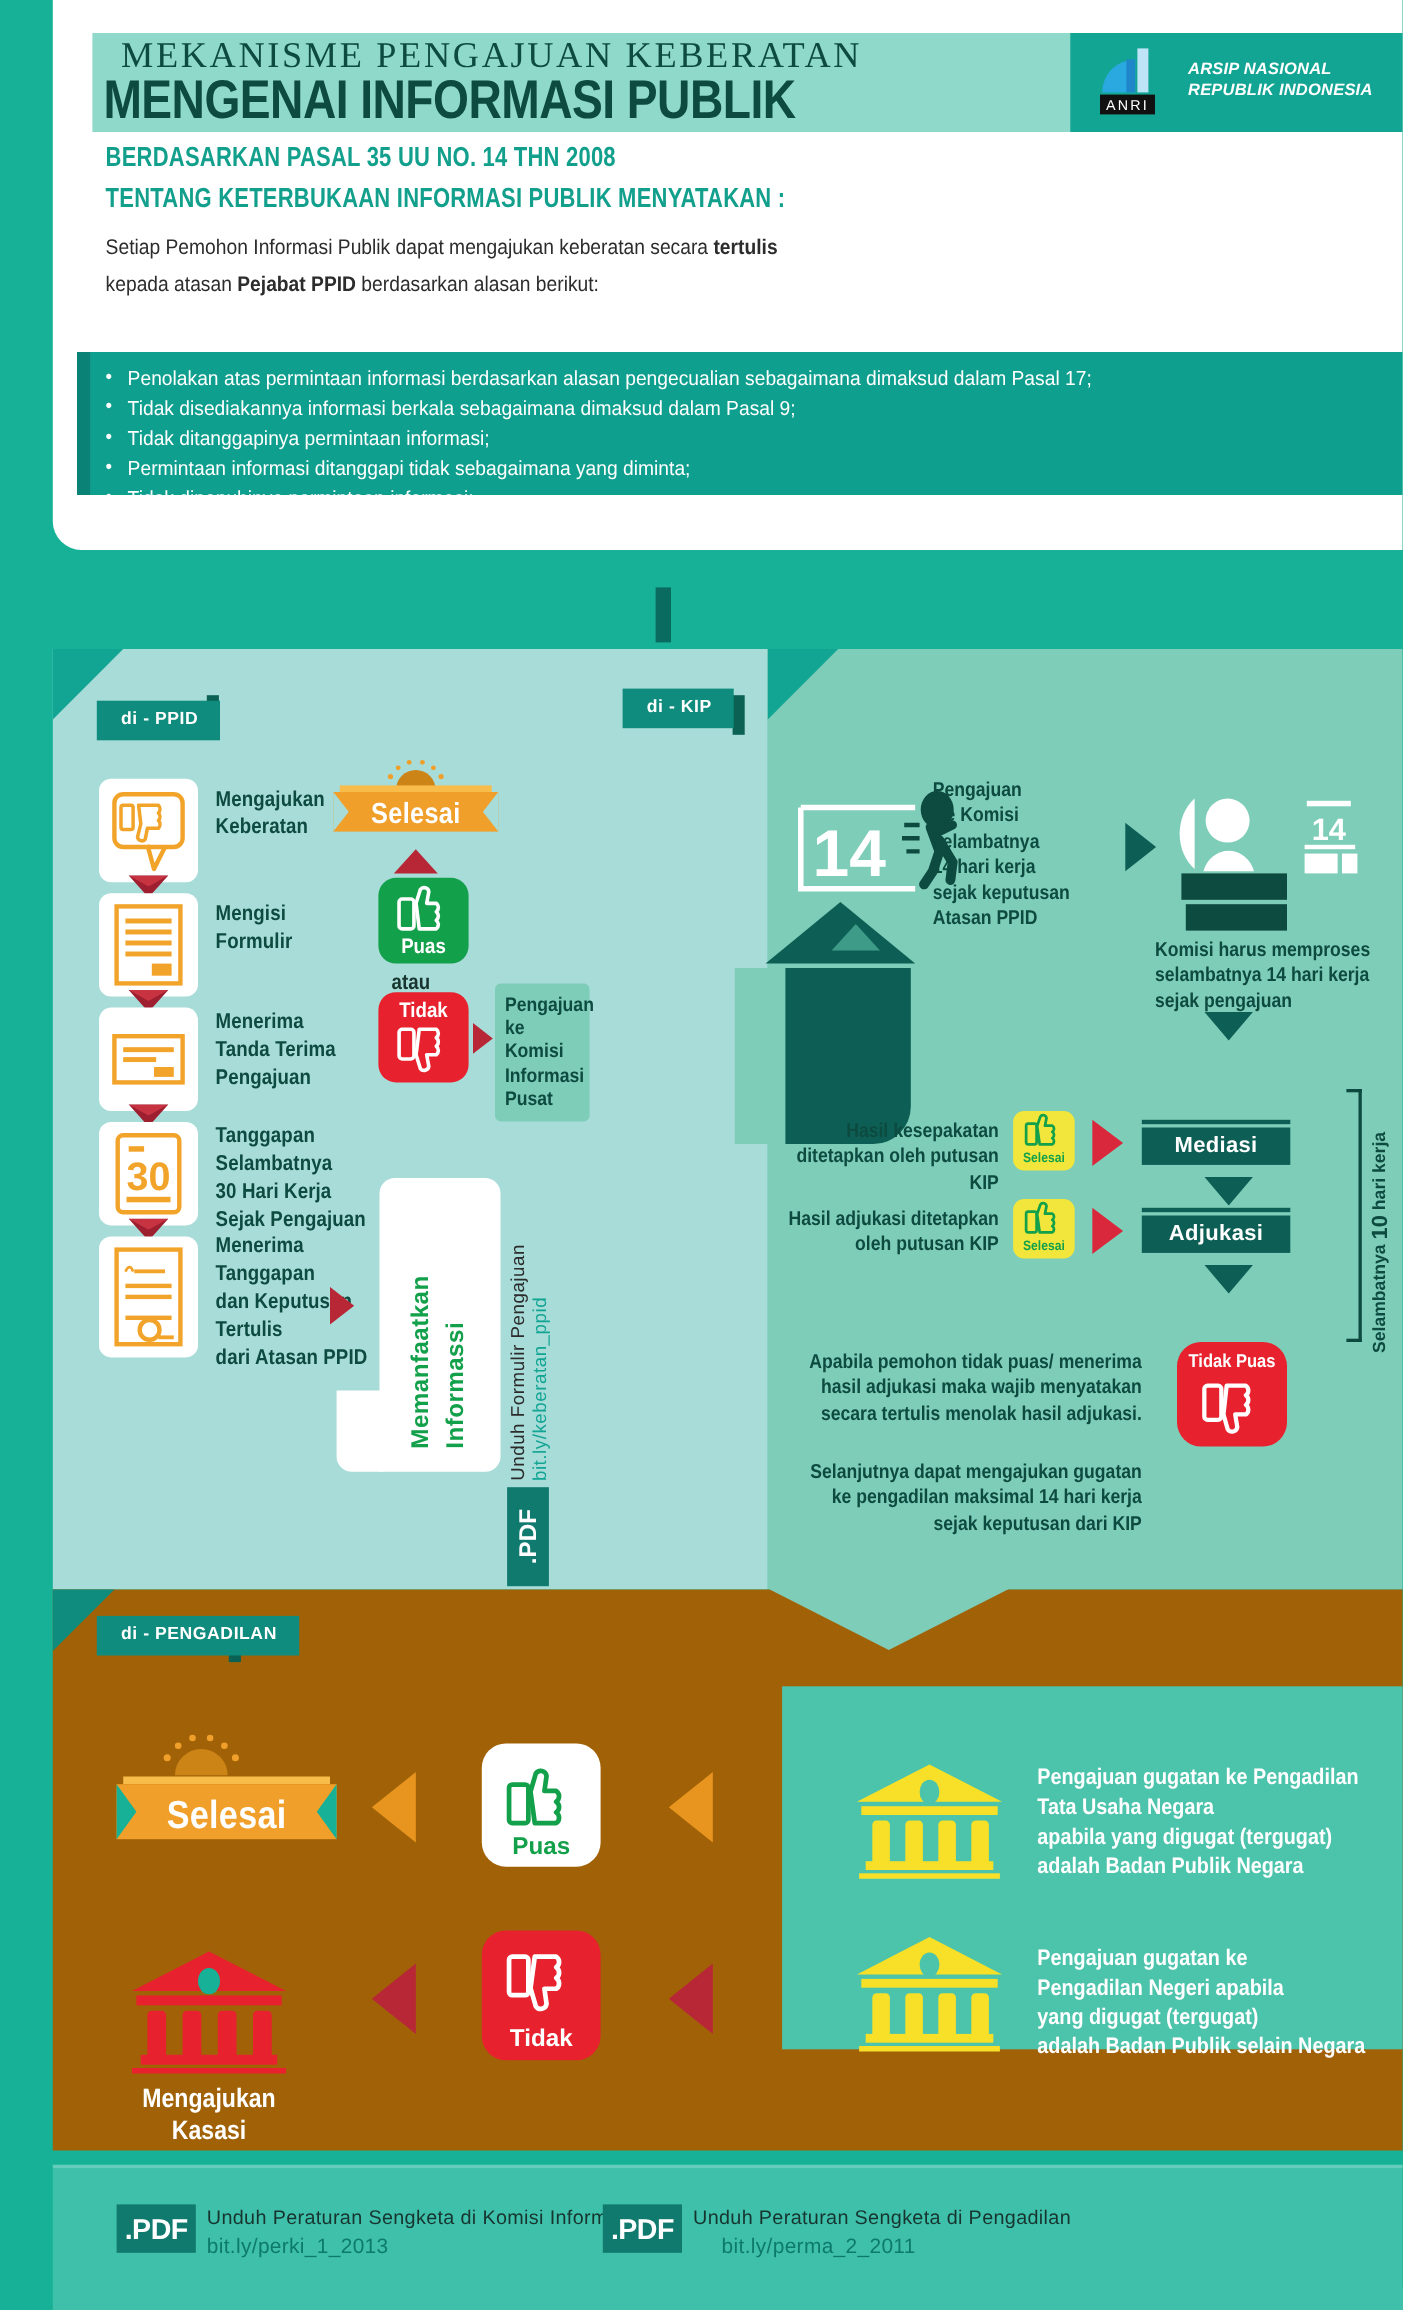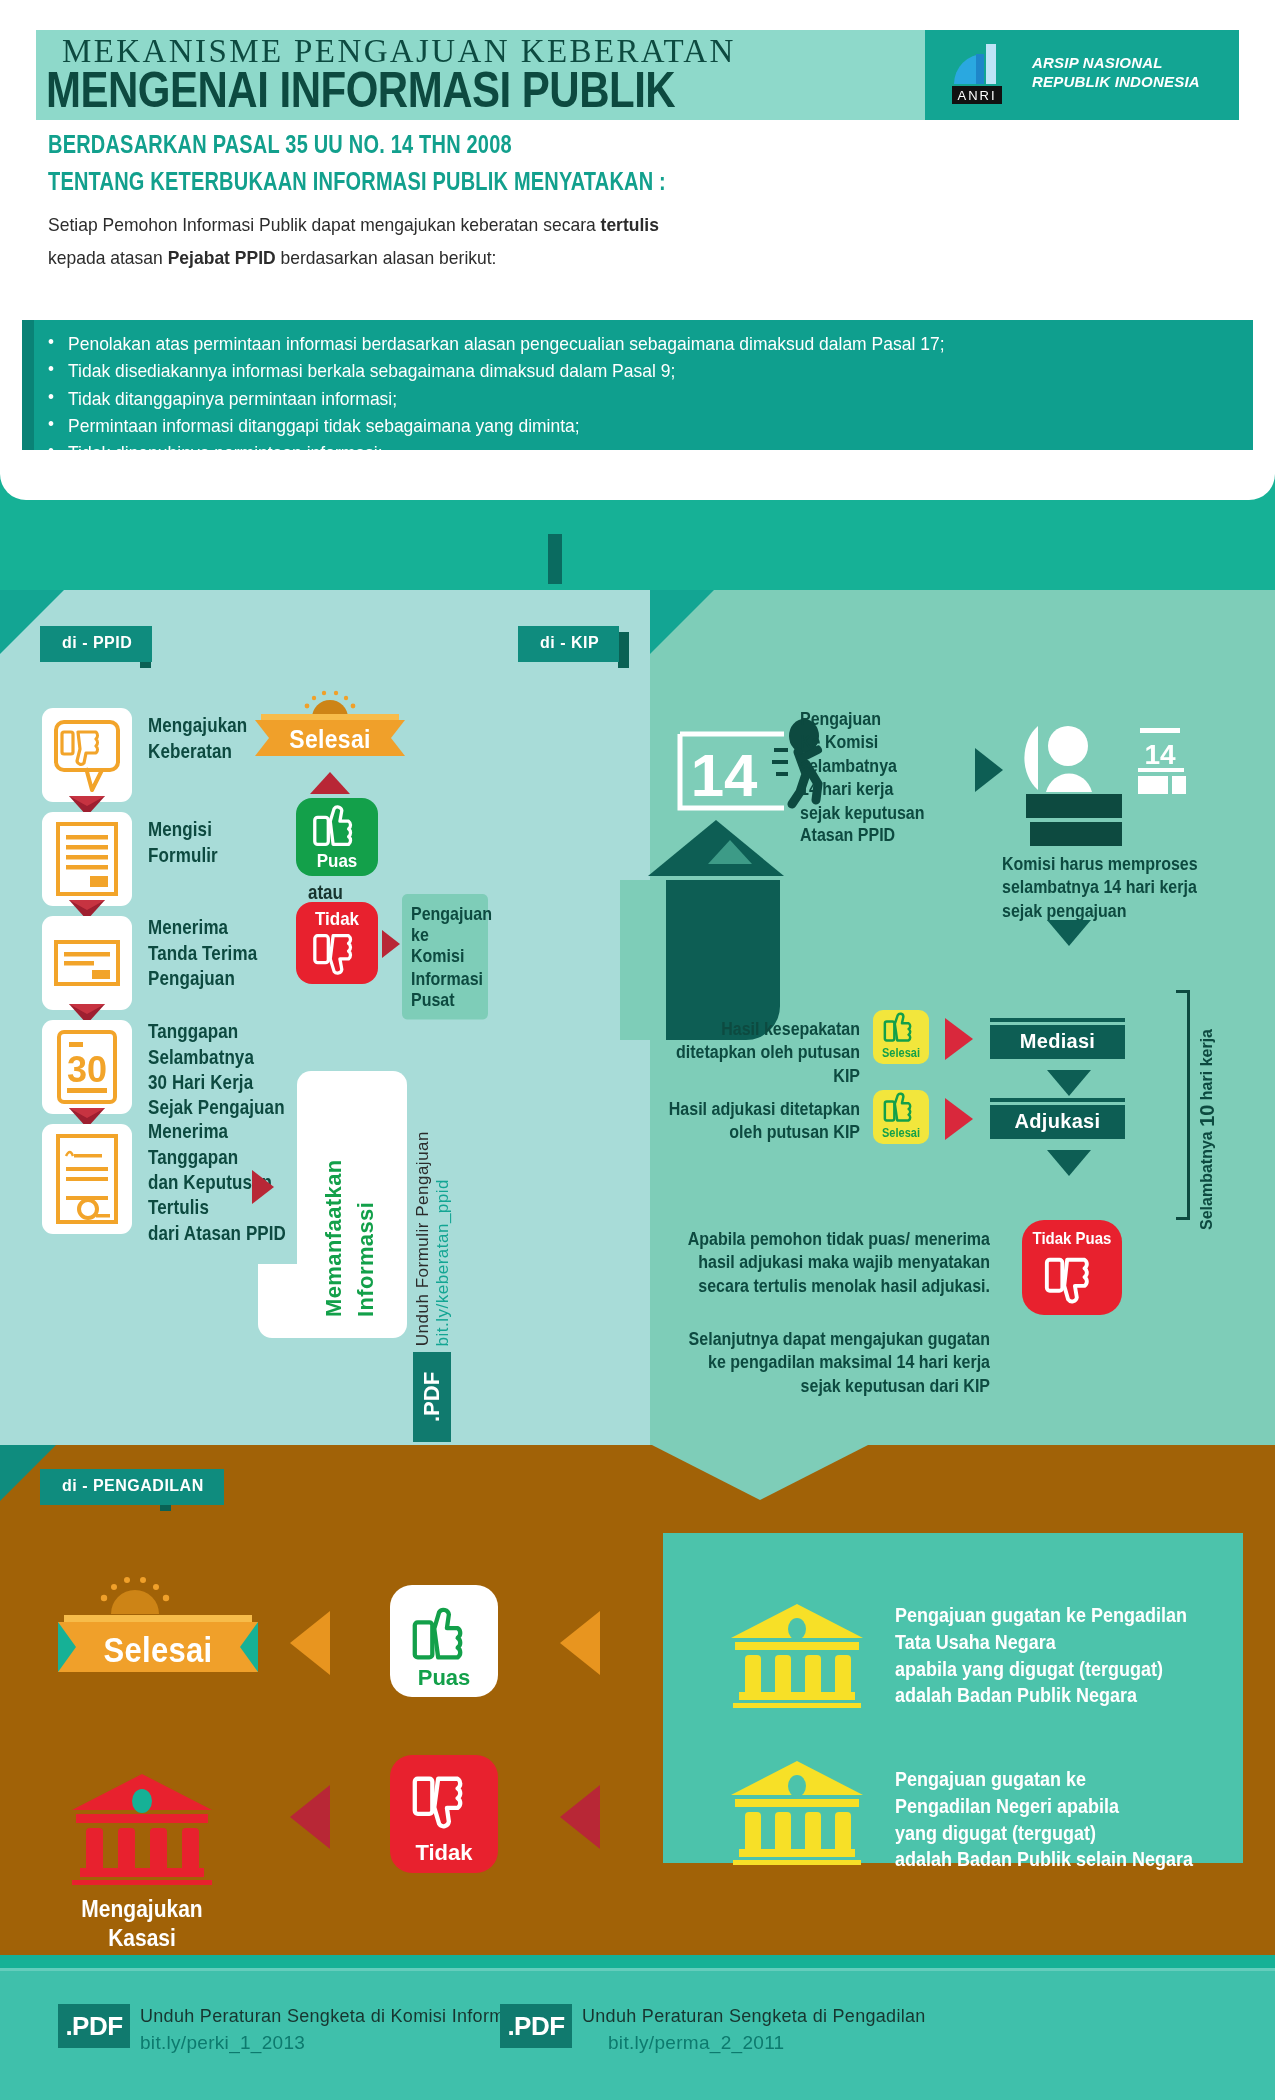--- a/index.html
+++ b/index.html
@@ -3,21 +3,21 @@
 <meta charset="utf-8">
 <style>
   * { box-sizing: border-box; margin:0; padding:0; }
   body {
     width:1275px; height:2100px;
     font-family:"Liberation Sans", sans-serif;
     background:#16b196;
     position:relative;
     overflow:hidden;
   }
-  .page { position:absolute; inset:0; }
+  .page { position:absolute; inset:0;margin-left:48px; }
 
   
   .top-white {
     position:absolute; left:0; top:0; width:1275px; height:500px;
     background:#ffffff; border-radius:0 0 26px 26px;
   }
   .title-bar {
     position:absolute; left:36px; top:30px; width:1203px; height:90px;
     background:#8ed9ca;
   }
@@ -349,21 +349,21 @@
 
   <div class="alur-banner-sh"></div>
 
   <div class="flow-area">
     <div class="ppid-col"></div>
     <div class="kip-col"></div>
     <div class="corner-dark-l"></div>
     <div class="corner-dark-r"></div>
 
     <div class="tab-sh" style="left:140px; top:42px;"></div>
-    <div class="tab" style="left:40px; top:36px;">
+    <div class="tab" style="left:40px; top:47px;">
       <span>di - PPID</span>
     </div>
 
     <div class="tab-sh" style="left:618px; top:42px;"></div>
     <div class="tab" style="left:518px; top:36px;">
       <span>di - KIP</span>
     </div>
 
 
     <div class="stepcard" style="left:42px; top:118px; height:94px;">

